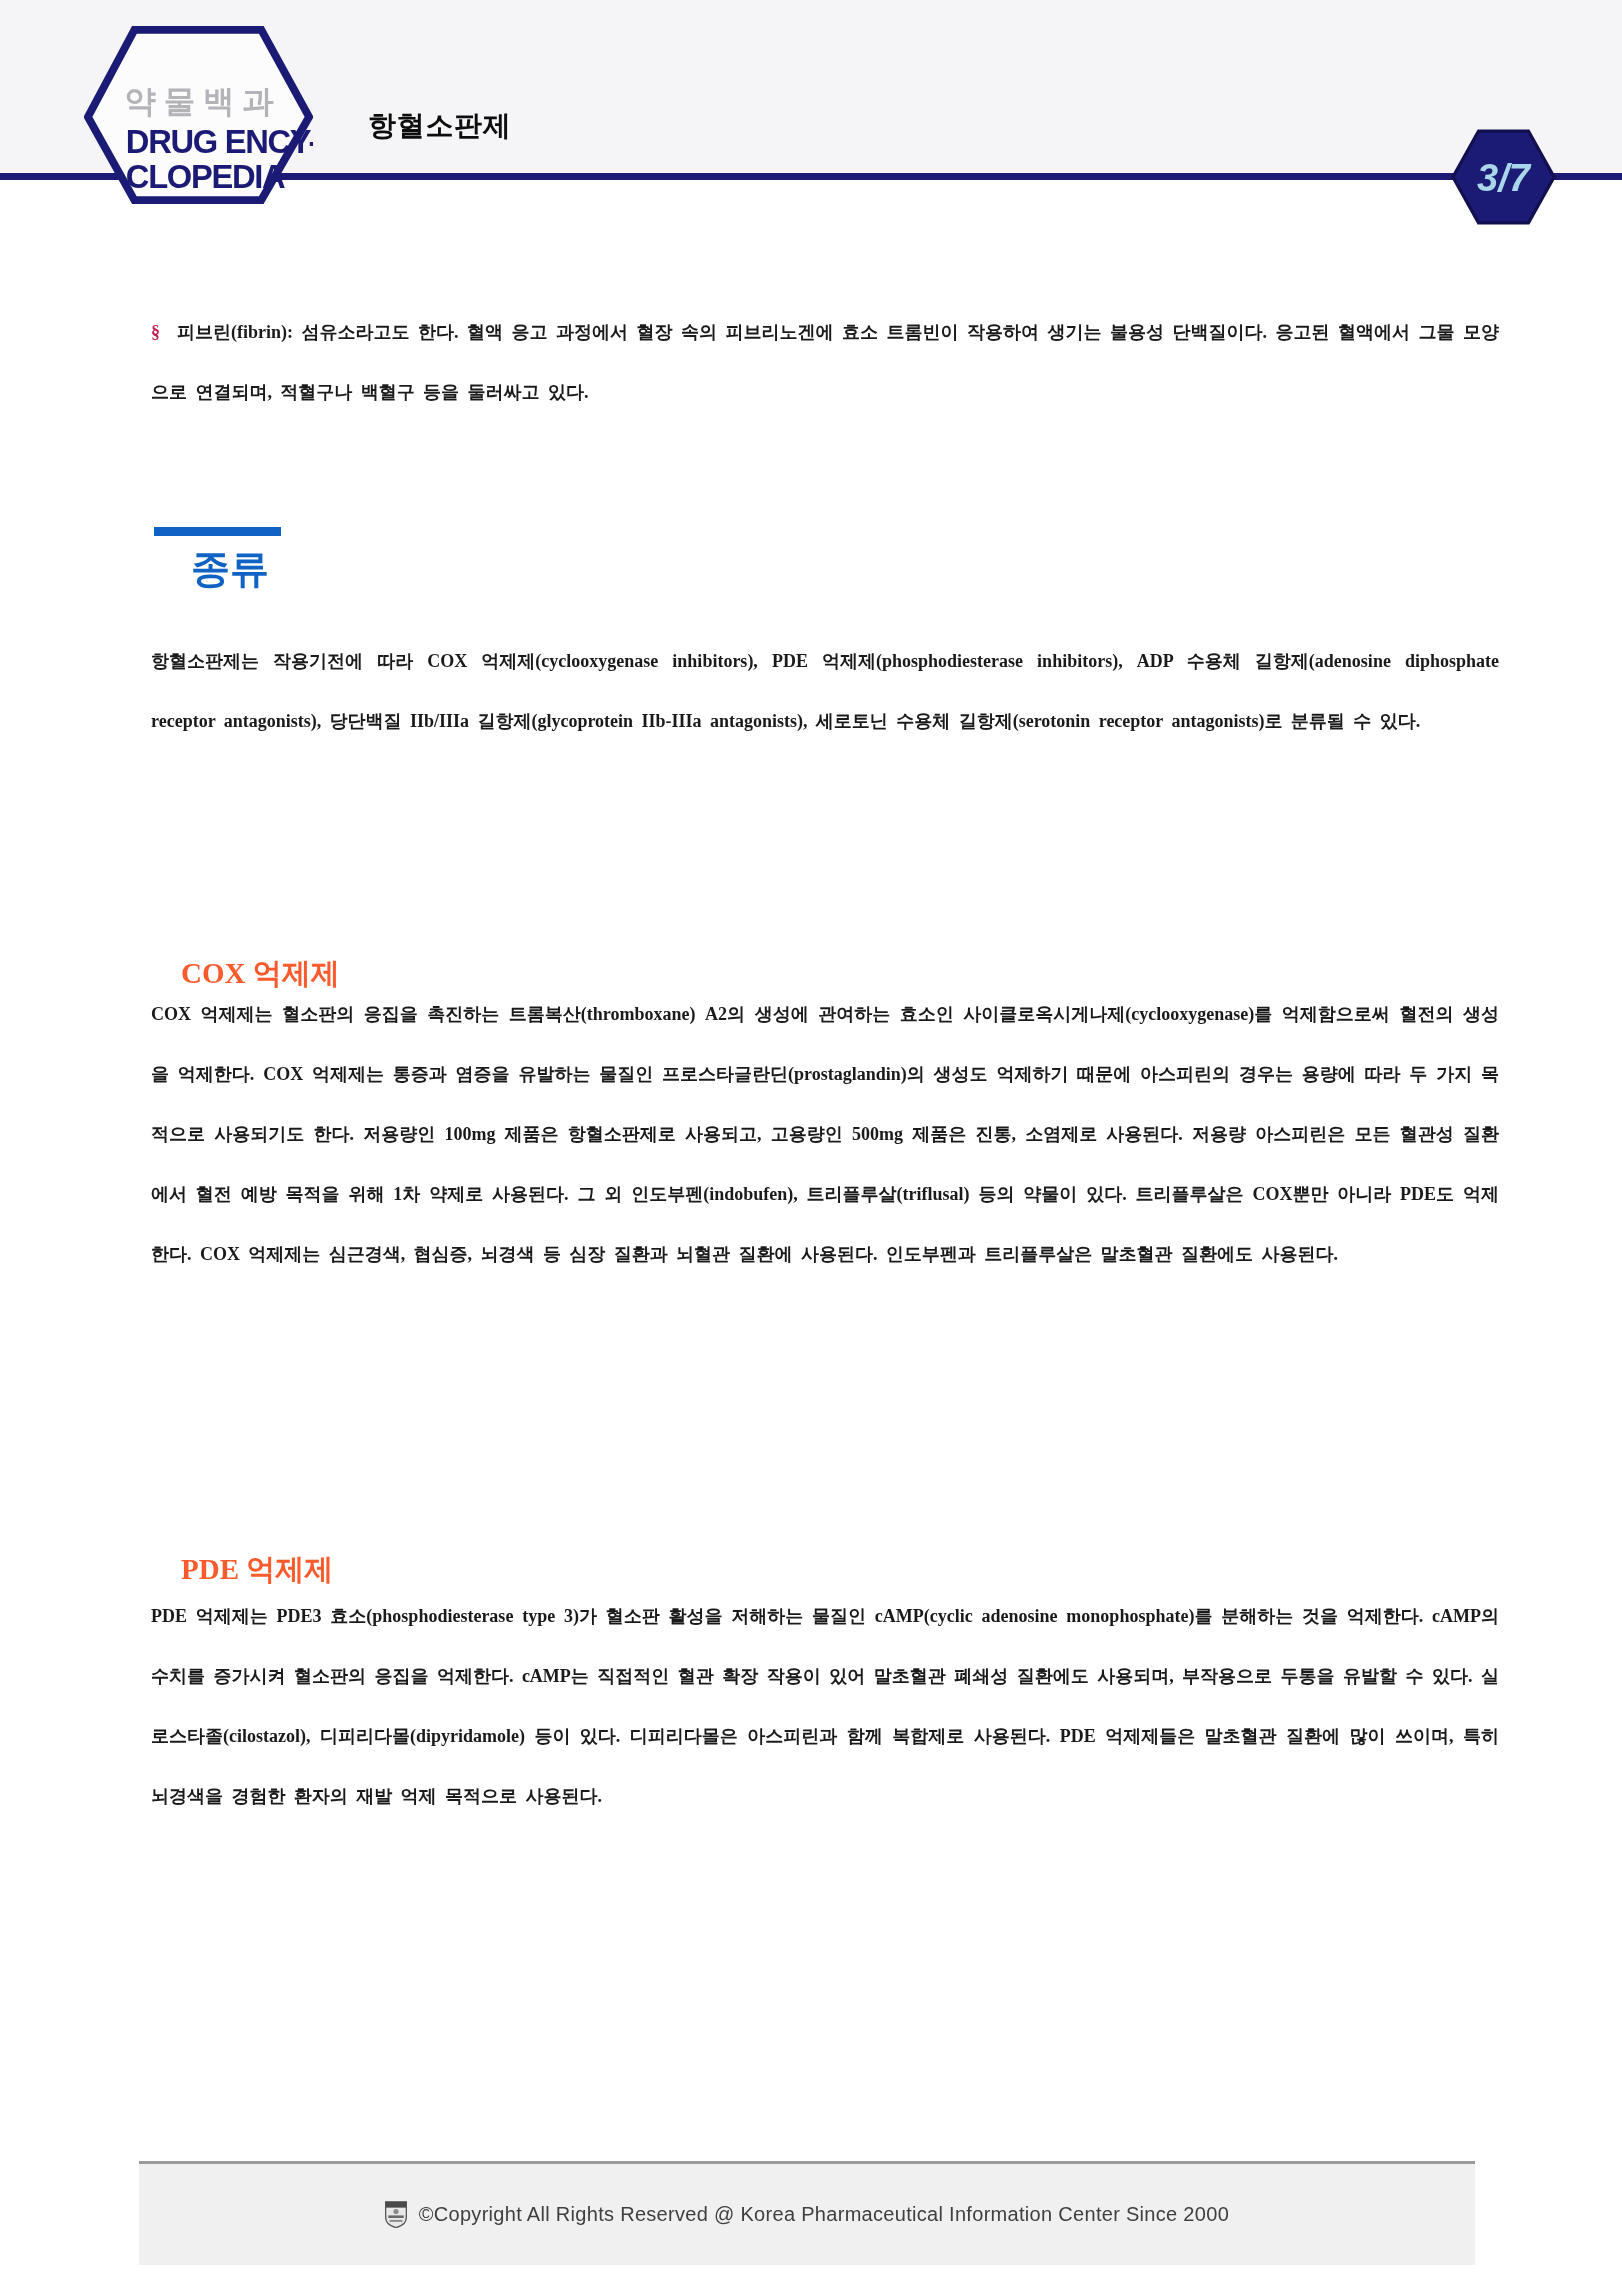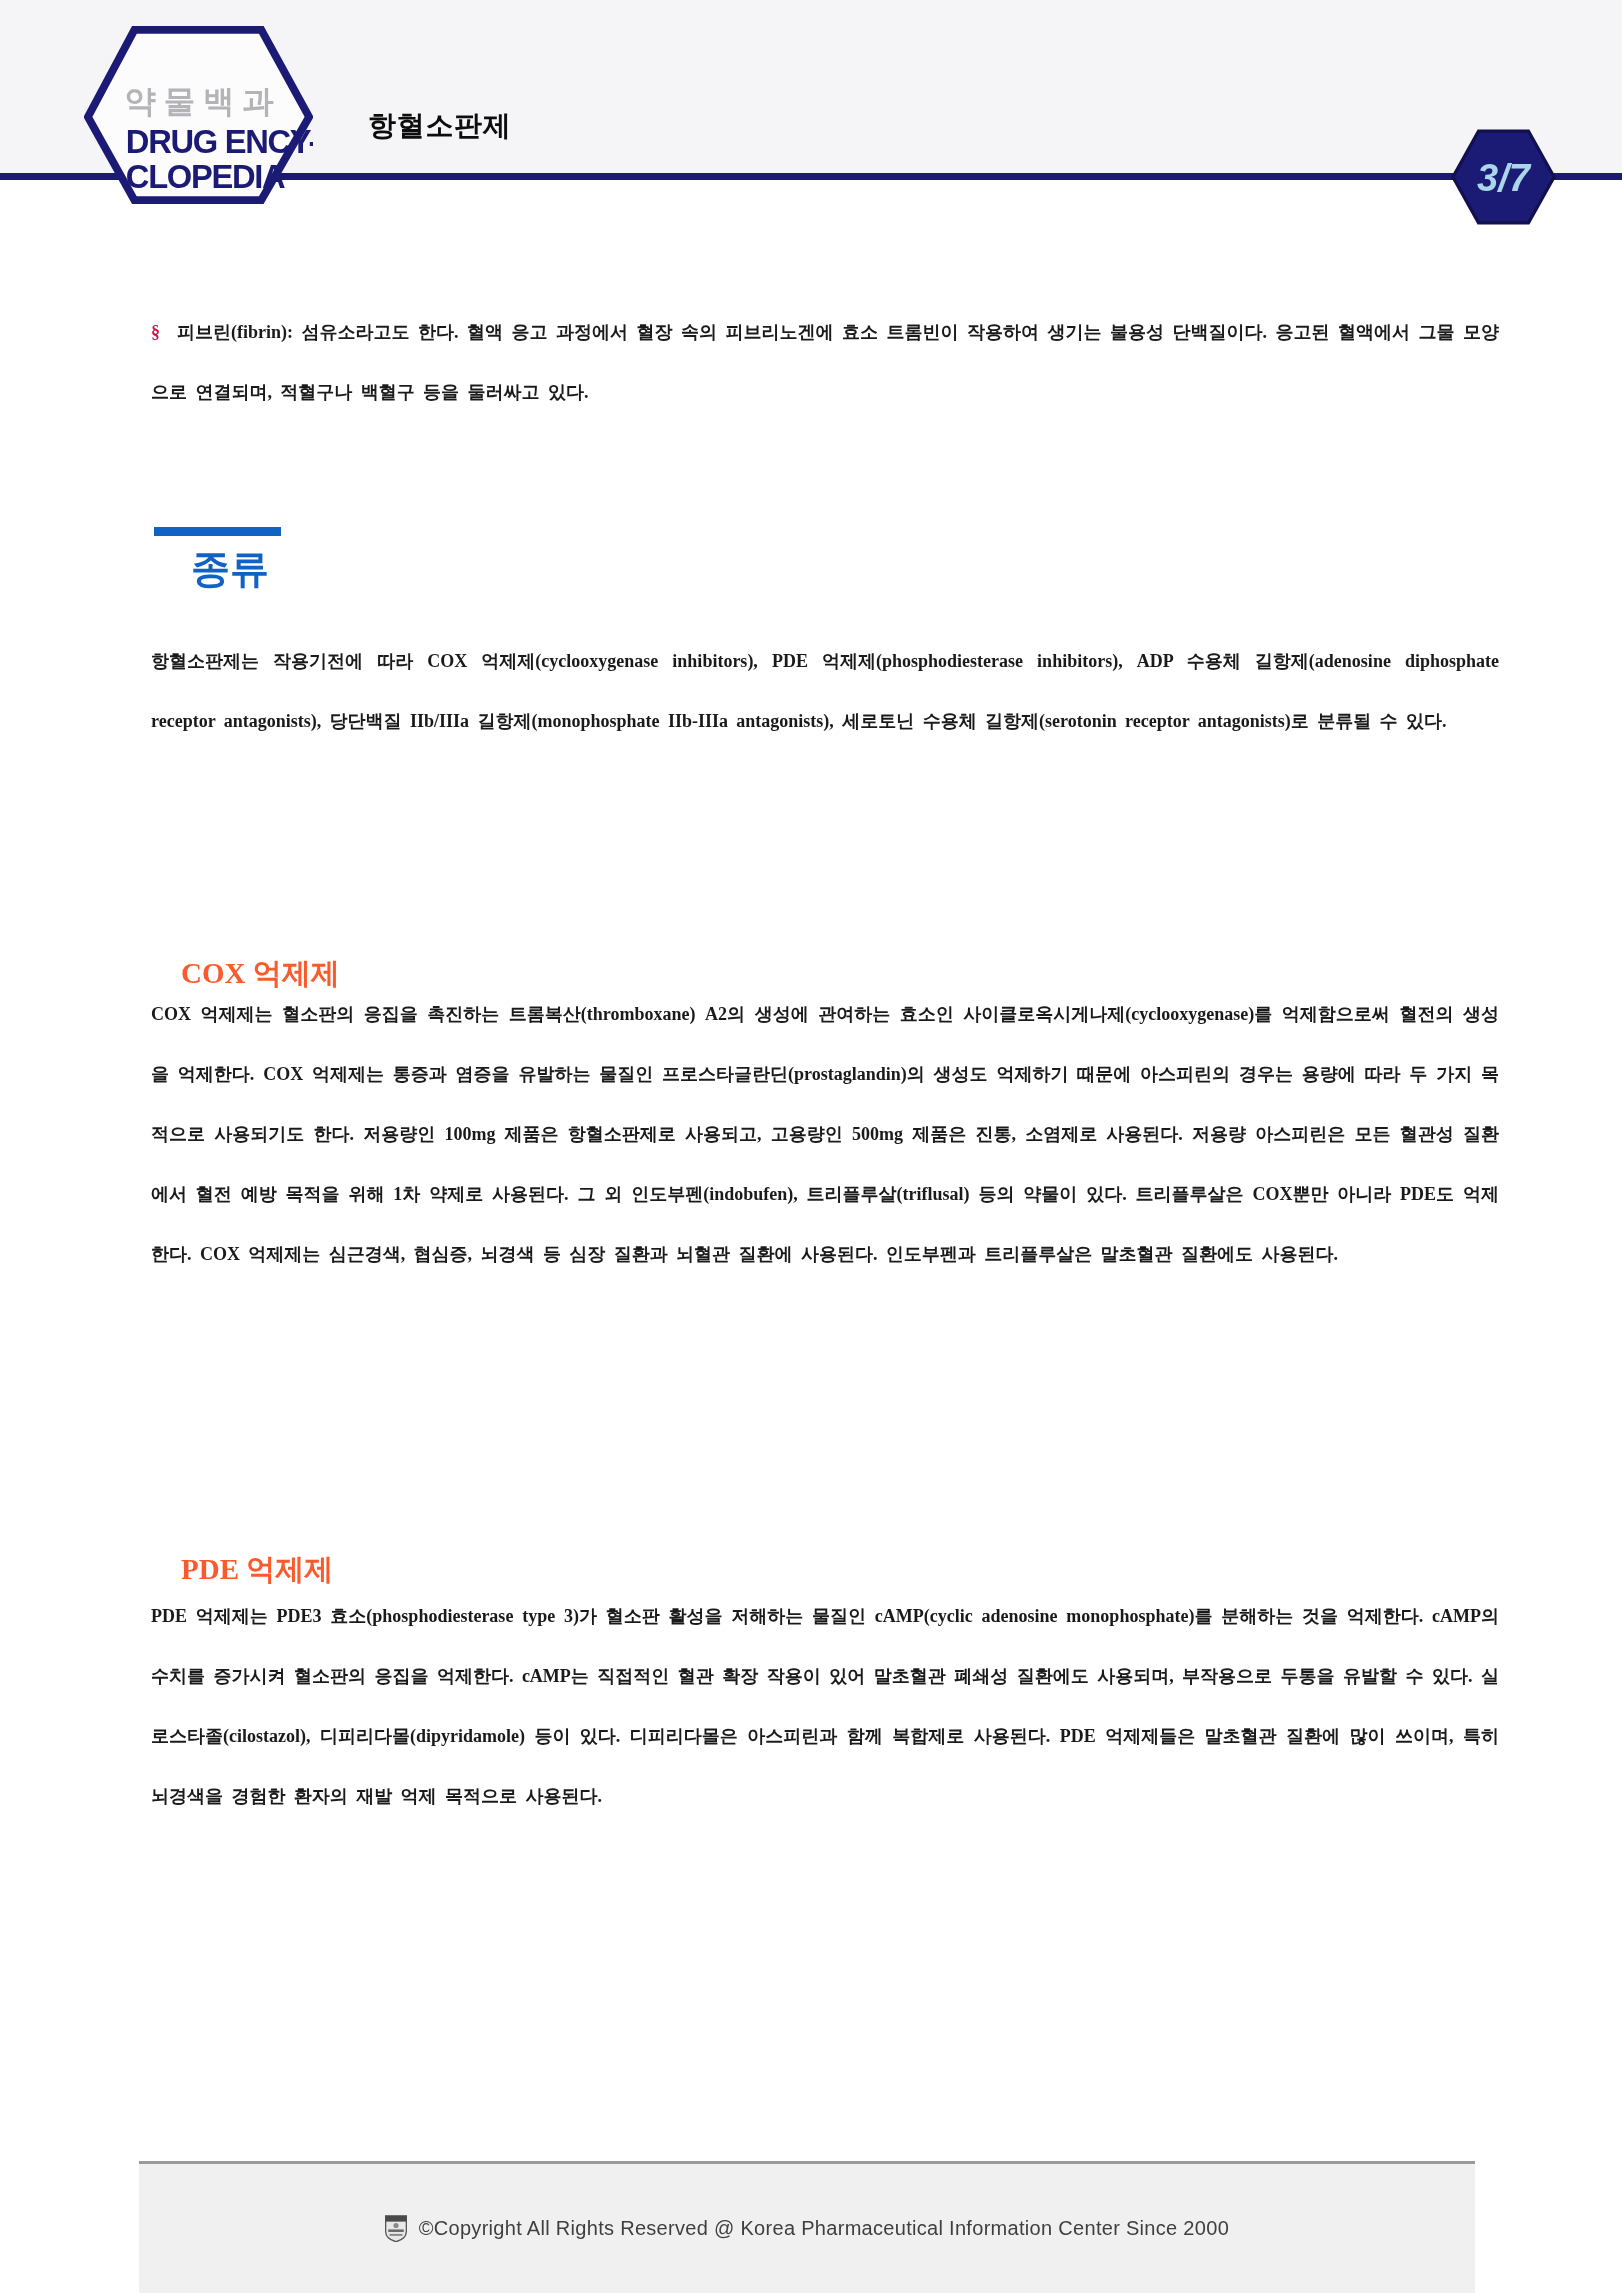--- a/index.html
+++ b/index.html
@@ -71,21 +71,21 @@
     font-size:29px;line-height:46px;color:var(--orange);
     font-family:"Liberation Serif","DejaVu Serif",serif;
     margin-left:44px;
   }
   .h-cox{top:950px;}
   .p-cox{top:984px;}
   .h-pde{top:1546px;}
   .p-pde{top:1586px;}
   
   .footer{
-    position:absolute;left:139px;top:2161px;width:1336px;height:132px;
+    position:absolute;left:139px;top:2161px;width:1336px;height:104px;
     background:var(--footer_bg);
     border-top:3.3px solid var(--footer_border);
     display:flex;align-items:center;justify-content:center;gap:11.8px;
   }
   .footer-text{
     font-family:"Liberation Sans","DejaVu Sans",sans-serif;
     font-size:20px;color:#3F3F3F;letter-spacing:0.3px;font-weight:400;
   }
 </style>
 </head>
@@ -114,21 +114,21 @@
 
   <main>
 
     <p class="bodytext note">
       <span class="sym">§</span><span>피브린(fibrin): 섬유소라고도 한다. 혈액 응고 과정에서 혈장 속의 피브리노겐에 효소 트롬빈이 작용하여 생기는 불용성 단백질이다. 응고된 혈액에서 그물 모양으로 연결되며, 적혈구나 백혈구 등을 둘러싸고 있다.</span>
     </p>
 
     <div class="kind-bar"></div>
     <h2 class="kind-title">종류</h2>
 
-    <p class="bodytext p-classify">항혈소판제는 작용기전에 따라 COX 억제제(cyclooxygenase inhibitors), PDE 억제제(phosphodiesterase inhibitors), ADP 수용체 길항제(adenosine diphosphate receptor antagonists), 당단백질 IIb/IIIa 길항제(monophosphate IIb-IIIa antagonists), 세로토닌 수용체 길항제(serotonin receptor antagonists)로 분류될 수 있다.</p>
+    <p class="bodytext p-classify">항혈소판제는 작용기전에 따라 COX 억제제(cyclooxygenase inhibitors), PDE 억제제(phosphodiesterase inhibitors), ADP 수용체 길항제(adenosine diphosphate receptor antagonists), 당단백질 IIb/IIIa 길항제(glycoprotein IIb-IIIa antagonists), 세로토닌 수용체 길항제(serotonin receptor antagonists)로 분류될 수 있다.</p>
 
     <h3 class="sub-head h-cox">COX 억제제</h3>
     <p class="bodytext p-cox">COX 억제제는 혈소판의 응집을 촉진하는 트롬복산(thromboxane) A2의 생성에 관여하는 효소인 사이클로옥시게나제(cyclooxygenase)를 억제함으로써 혈전의 생성을 억제한다. COX 억제제는 통증과 염증을 유발하는 물질인 프로스타글란딘(prostaglandin)의 생성도 억제하기 때문에 아스피린의 경우는 용량에 따라 두 가지 목적으로 사용되기도 한다. 저용량인 100mg 제품은 항혈소판제로 사용되고, 고용량인 500mg 제품은 진통, 소염제로 사용된다. 저용량 아스피린은 모든 혈관성 질환에서 혈전 예방 목적을 위해 1차 약제로 사용된다. 그 외 인도부펜(indobufen), 트리플루살(triflusal) 등의 약물이 있다. 트리플루살은 COX뿐만 아니라 PDE도 억제한다. COX 억제제는 심근경색, 협심증, 뇌경색 등 심장 질환과 뇌혈관 질환에 사용된다. 인도부펜과 트리플루살은 말초혈관 질환에도 사용된다.</p>
 
     <h3 class="sub-head h-pde">PDE 억제제</h3>
     <p class="bodytext p-pde">PDE 억제제는 PDE3 효소(phosphodiesterase type 3)가 혈소판 활성을 저해하는 물질인 cAMP(cyclic adenosine monophosphate)를 분해하는 것을 억제한다. cAMP의 수치를 증가시켜 혈소판의 응집을 억제한다. cAMP는 직접적인 혈관 확장 작용이 있어 말초혈관 폐쇄성 질환에도 사용되며, 부작용으로 두통을 유발할 수 있다. 실로스타졸(cilostazol), 디피리다몰(dipyridamole) 등이 있다. 디피리다몰은 아스피린과 함께 복합제로 사용된다. PDE 억제제들은 말초혈관 질환에 많이 쓰이며, 특히 뇌경색을 경험한 환자의 재발 억제 목적으로 사용된다.</p>
 
   </main>
 
   <footer class="footer">

